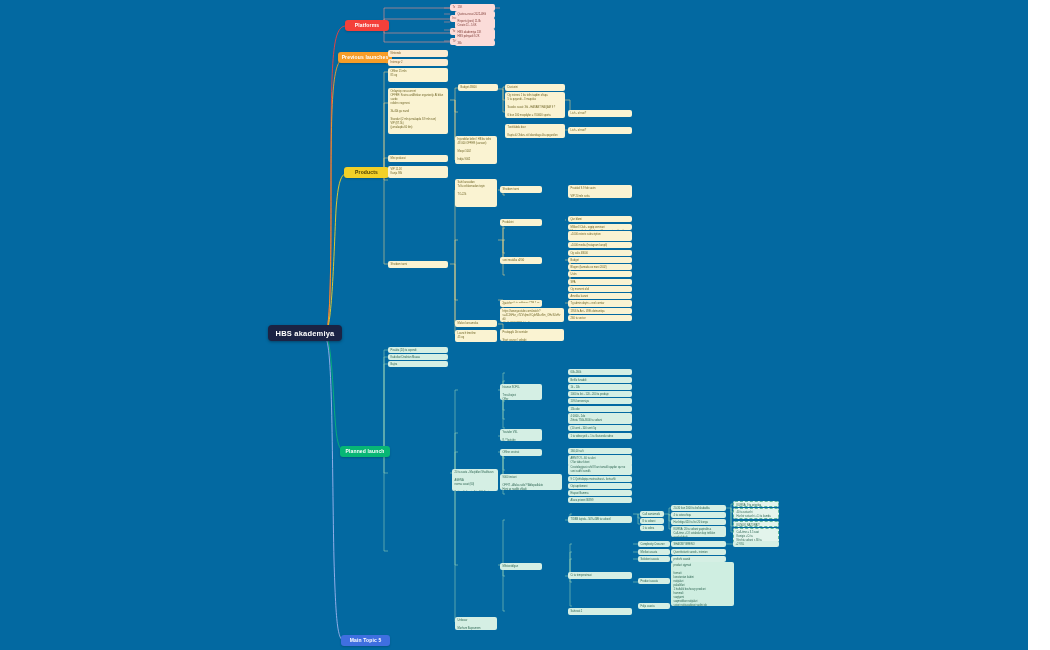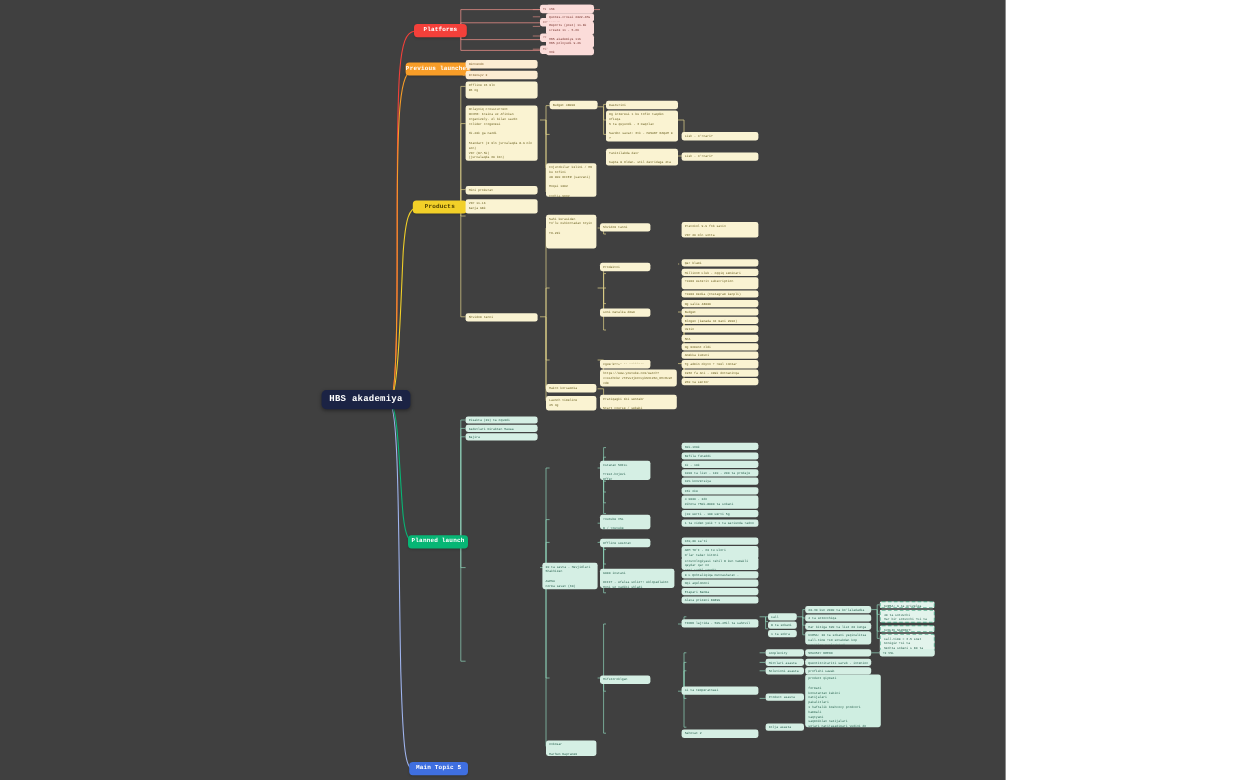--- a/index.html
+++ b/index.html
@@ -1,21 +1,21 @@
 <!DOCTYPE html>
 <html><head>
 <meta charset="utf-8">
 <style>
   html,body{margin:0;padding:0;}
   body{
     width:1050px;height:650px;overflow:hidden;background:#ffffff;
     font-family:"Liberation Sans","DejaVu Sans",sans-serif;
     -webkit-font-smoothing:antialiased;
   }
-  #canvas{position:relative;width:838px;height:650px;background:#404040;font-family:Liberation Mono, monospace;}
+  #canvas{position:relative;width:1028px;height:650px;background:#0369a1;}
   svg.links{position:absolute;left:0;top:0;width:1050px;height:650px;pointer-events:none;}
 
   
   .root{
     position:absolute;background:#1b2344;color:#ffffff;
     border-radius:4px;box-shadow:0 1px 3px rgba(0,0,0,.35);
     font-size:7.5px;font-weight:bold;letter-spacing:.2px;
     display:flex;align-items:center;justify-content:center;
     padding:0 8px;white-space:nowrap;
   }

